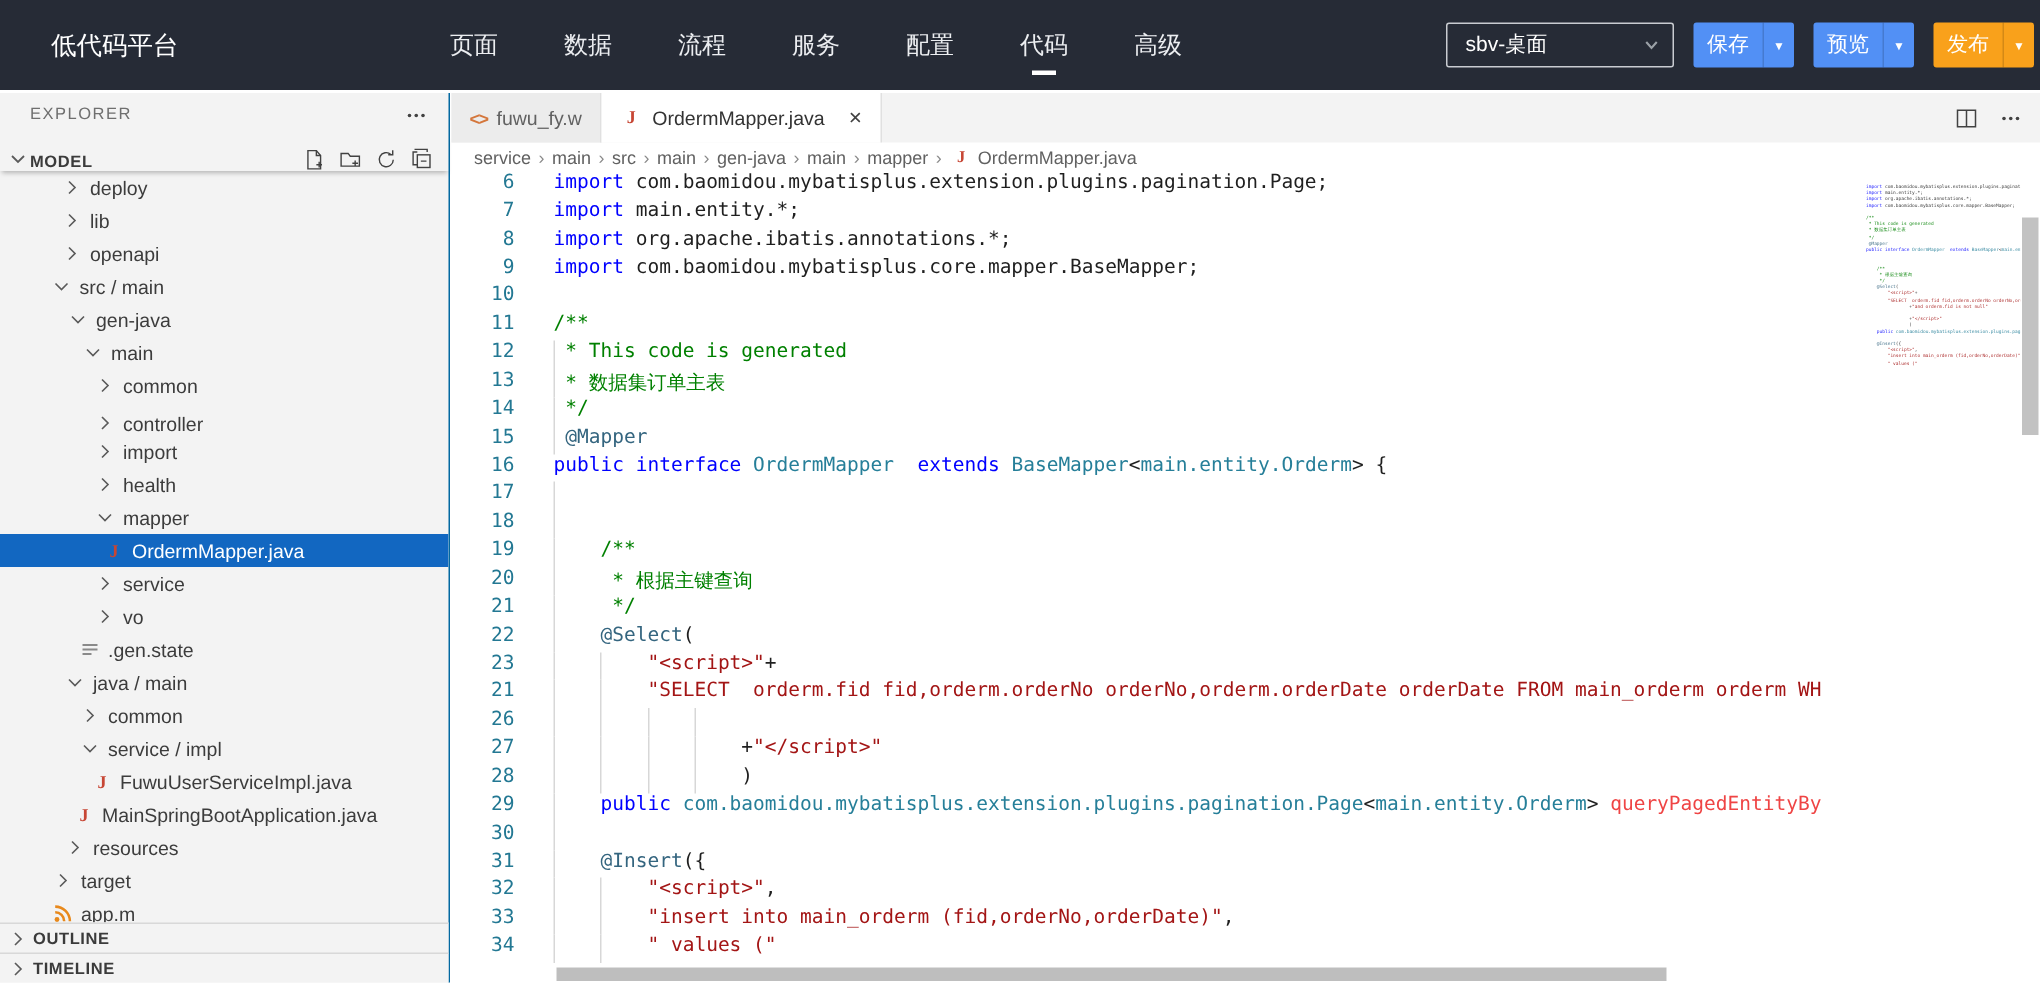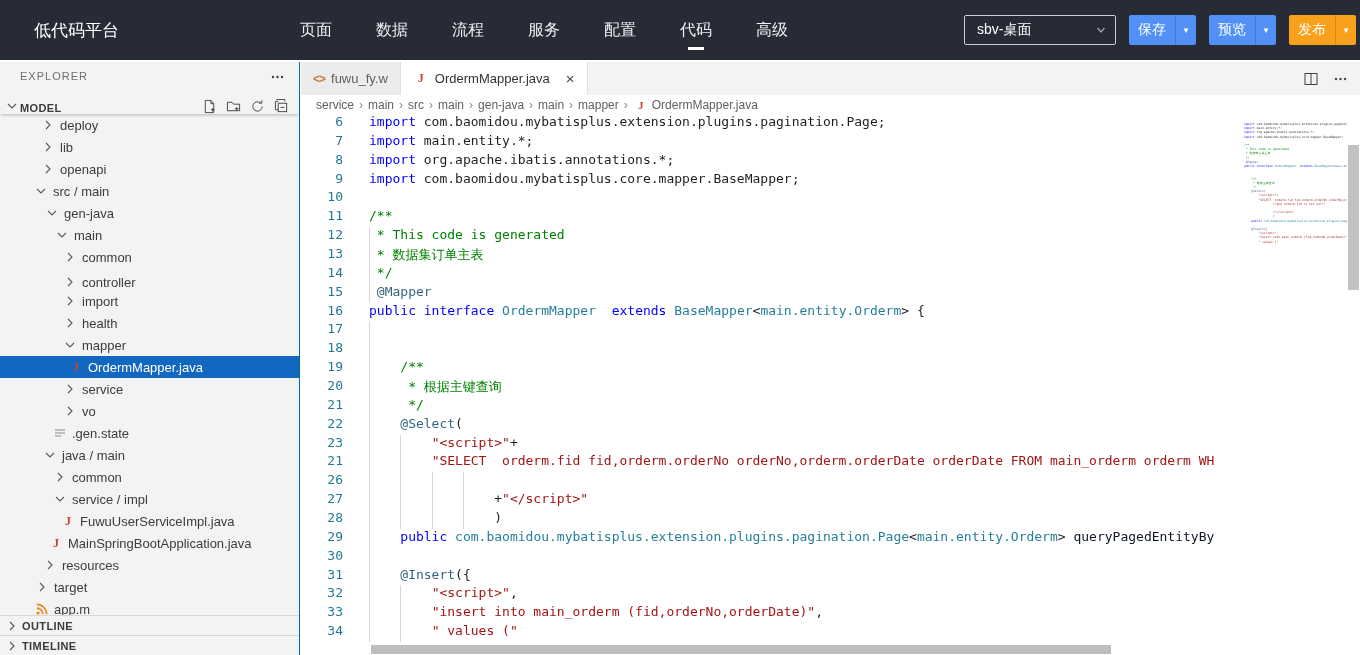--- a/index.html
+++ b/index.html
@@ -61,21 +61,21 @@
   .breadcrumb .sep { padding:0 5px; color:#8a8a8a; }
   .breadcrumb .java-ic { font-size:11px; margin-right:3px; }
 
   .code { position:absolute; left:0; right:124px; top:52px; bottom:0; overflow:hidden;
     font-family:"DejaVu Sans Mono", monospace; font-size:13px; }
   .line { position:relative; height:18.86px; white-space:pre; }
   .ln { position:absolute; left:0; top:0; width:42px; text-align:right; color:#237893; }
   .lt { position:absolute; left:68px; top:0; white-space:pre; color:#1f1f1f; }
   .guide { position:absolute; top:0; bottom:0; width:1px; background:#d7d7d7; }
   .kw{color:#0000ff} .ty{color:#267f99} .cm{color:#008000} .str{color:#a31515}
-  .ann{color:#34657f} .fn{color:#0f172a} .pl{color:#1f1f1f}
+  .ann{color:#34657f} .fn{color:#ef4444} .pl{color:#1f1f1f}
 
   .minimap { position:absolute; top:52px; right:13px; width:111px; bottom:0; overflow:hidden;
     font-family:"DejaVu Sans Mono", monospace; font-size:3px; line-height:4.2px; white-space:pre;
     padding:8px 0 0 8px; opacity:.9; cursor:pointer; }
   .vscroll { position:absolute; top:52px; right:0; width:13px; bottom:0; }
   .vthumb { position:absolute; top:31px; left:1px; right:1px; height:145px; background:rgba(110,110,110,.42); }
   .hthumb { position:absolute; bottom:1px; left:70px; width:740px; height:9px;
     background:rgba(110,110,110,.45); z-index:5; }
 </style>
 </head>

